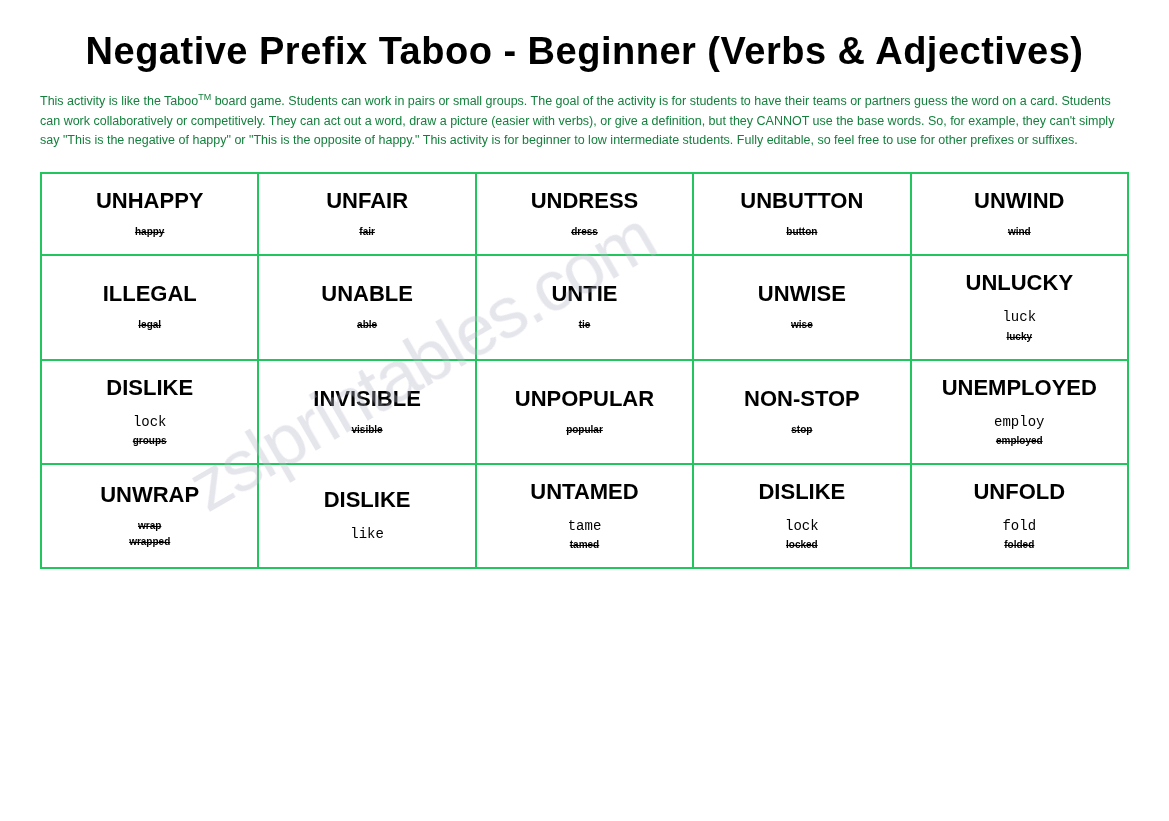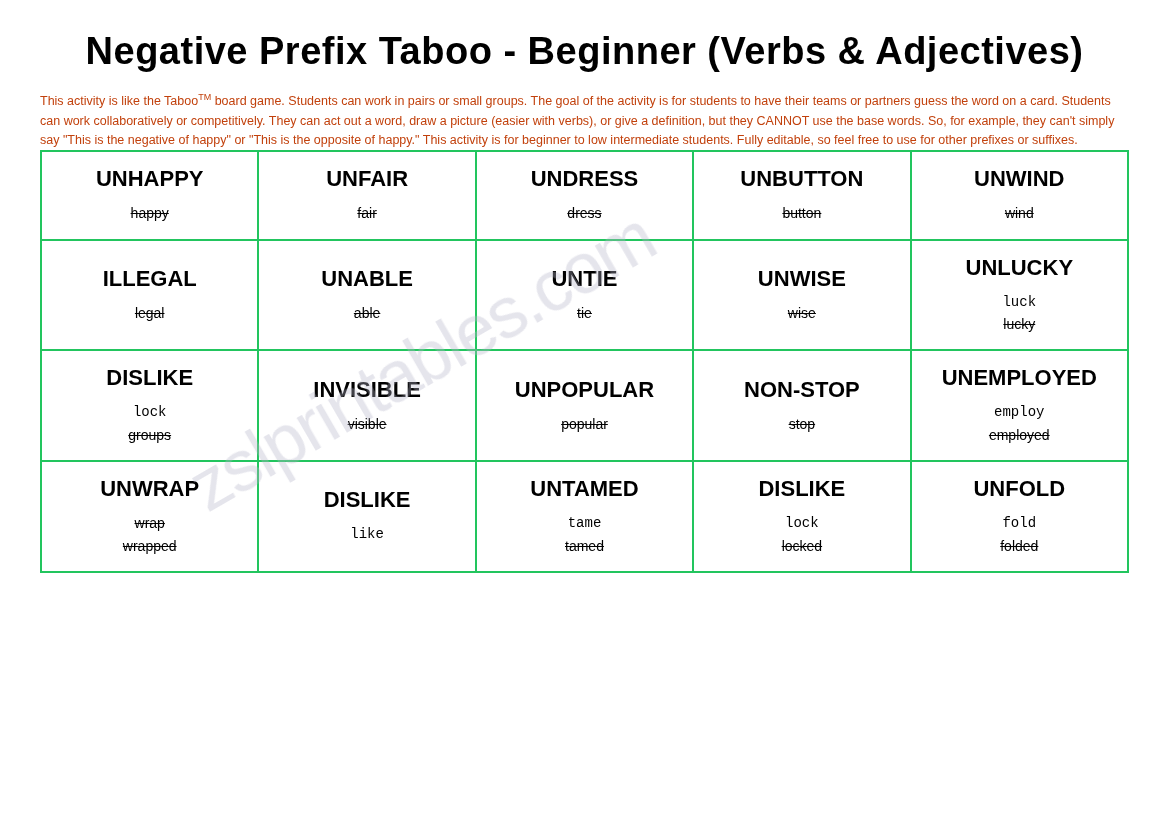--- a/index.html
+++ b/index.html
@@ -18,21 +18,22 @@
       font-weight: bold;
       margin-bottom: 18px;
       font-family: 'Comic Sans MS', cursive, sans-serif;
       letter-spacing: 0.5px;
     }
 
     .description {
       font-family: Arial, Helvetica, sans-serif;
       font-size: 12.5px;
       line-height: 1.55;
-      color: #c2410c;
+      margin-bottom: 22px;
+      color: #15803d;
     }
 
     .description sup {
       font-size: 9px;
     }
 
     .grid-table {
       width: 100%;
       border-collapse: collapse;
       border: 2px solid #333;
@@ -49,25 +50,26 @@
 
     .card-main {
       font-size: 22px;
       font-weight: bold;
       font-family: 'Comic Sans MS', cursive, sans-serif;
       display: block;
       margin-bottom: 10px;
     }
 
     .taboo-word {
-      font-size: 14px;
+      font-size: 10px;
       font-family: Arial, Helvetica, sans-serif;
       text-decoration: line-through;
       display: block;
       line-height: 1.6;
+      font-weight: bold;
     }
 
     .taboo-word-normal {
       font-size: 14px;
       font-family: Liberation Mono, monospace;
       display: block;
       line-height: 1.6;
     }
 
     .watermark {

